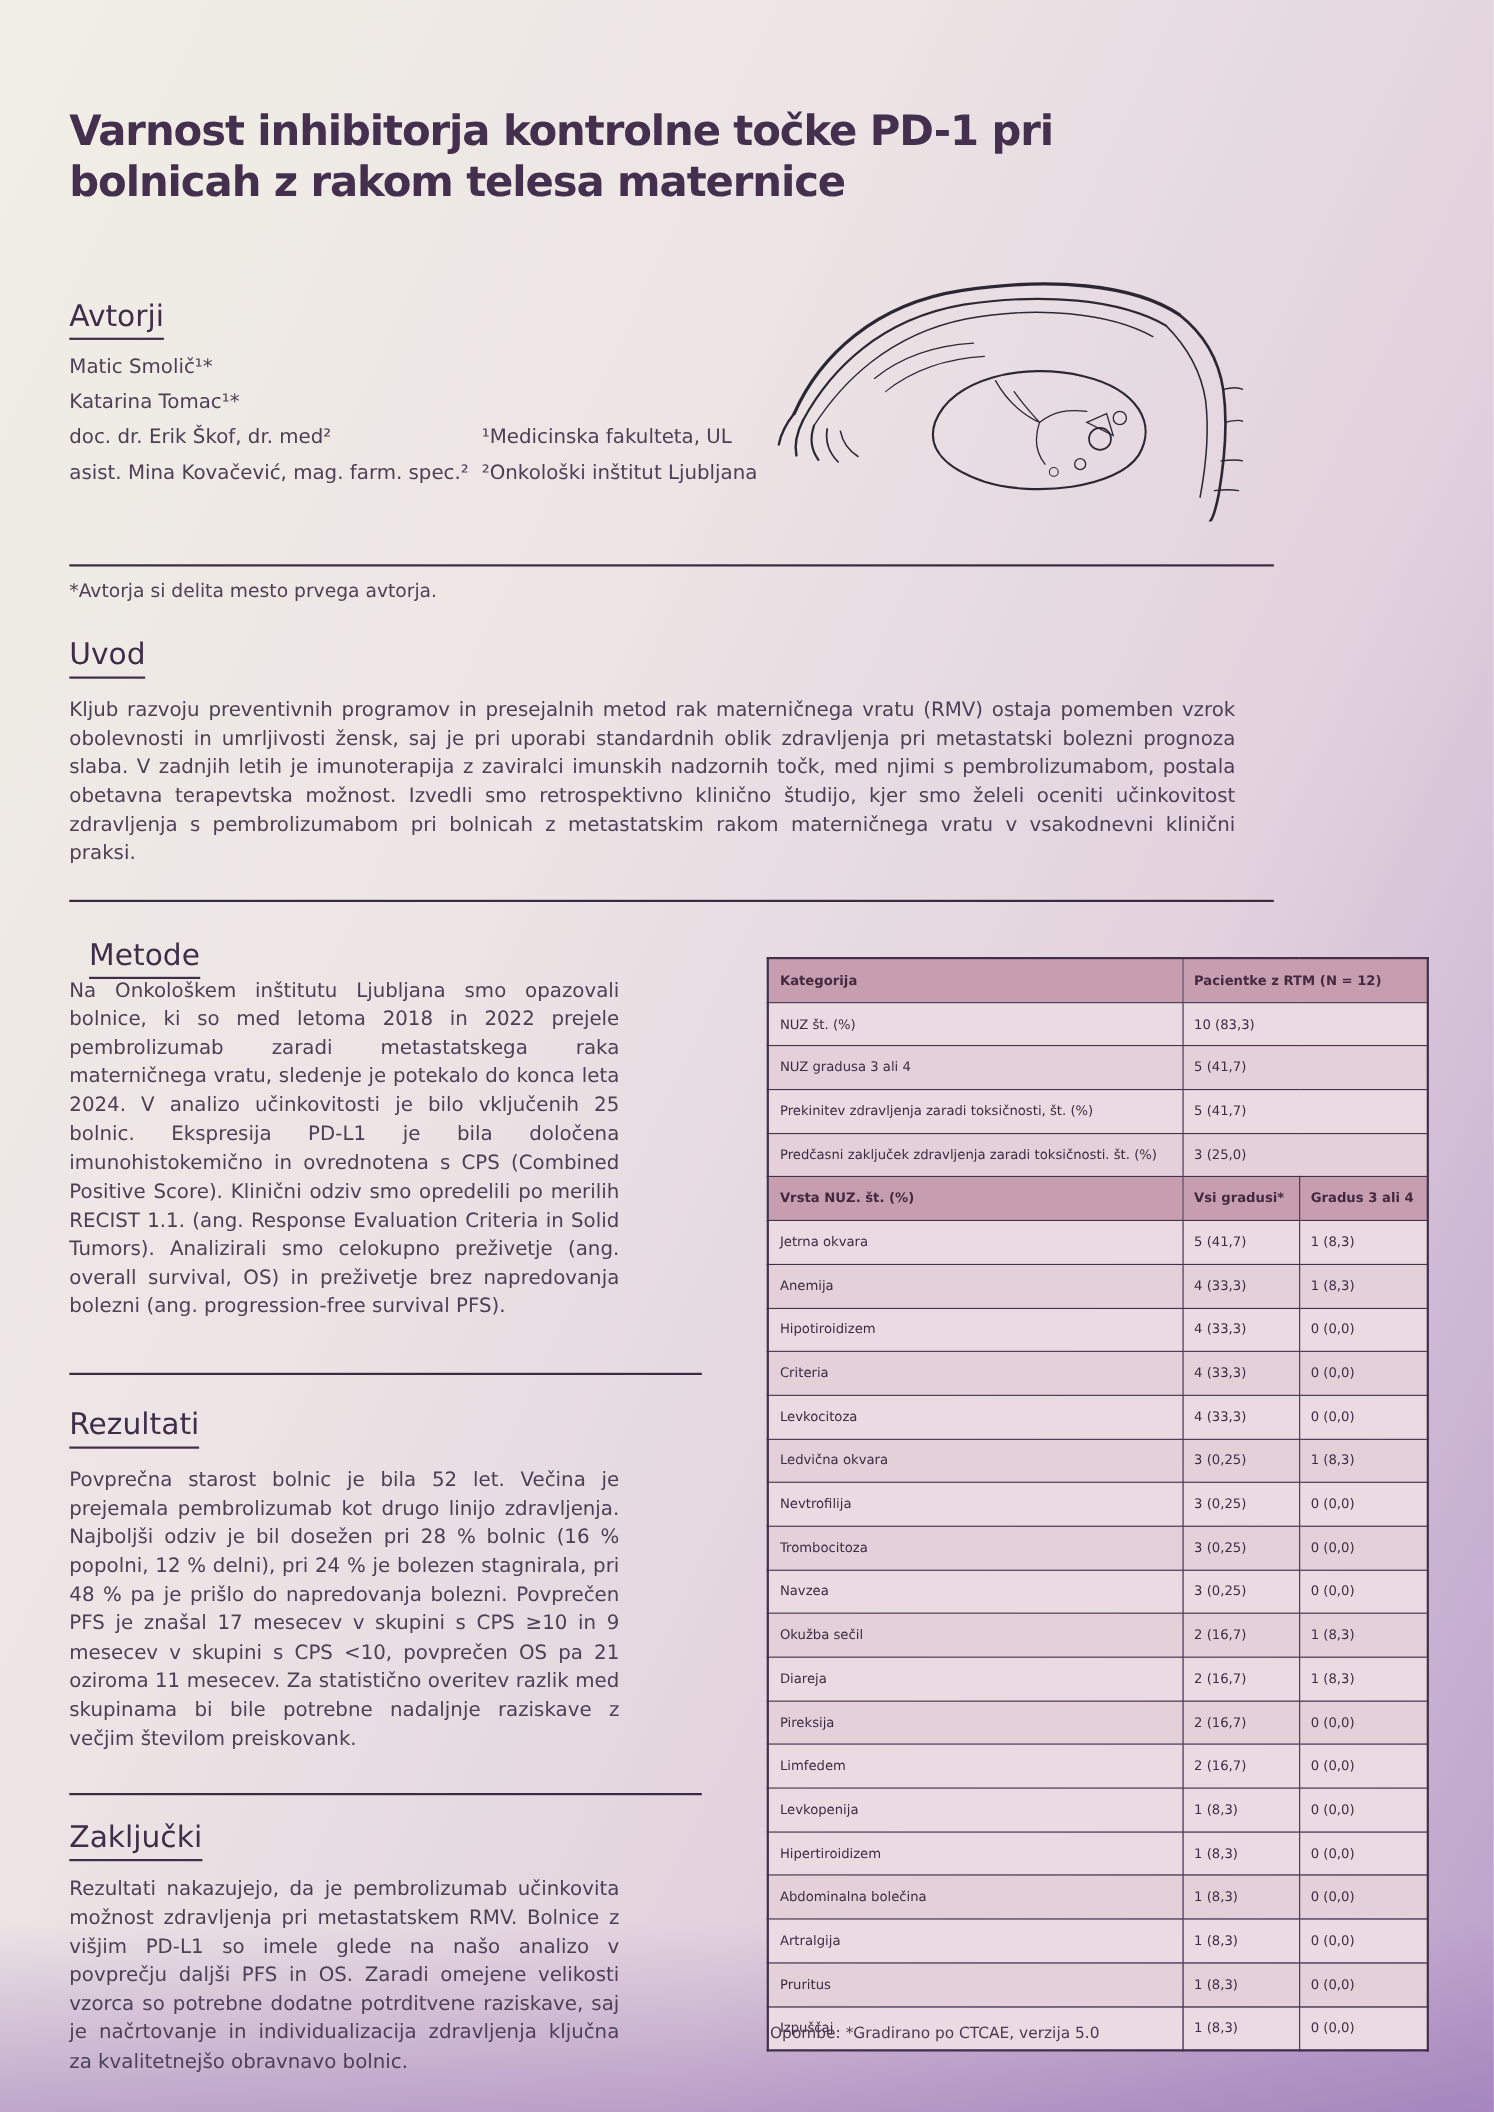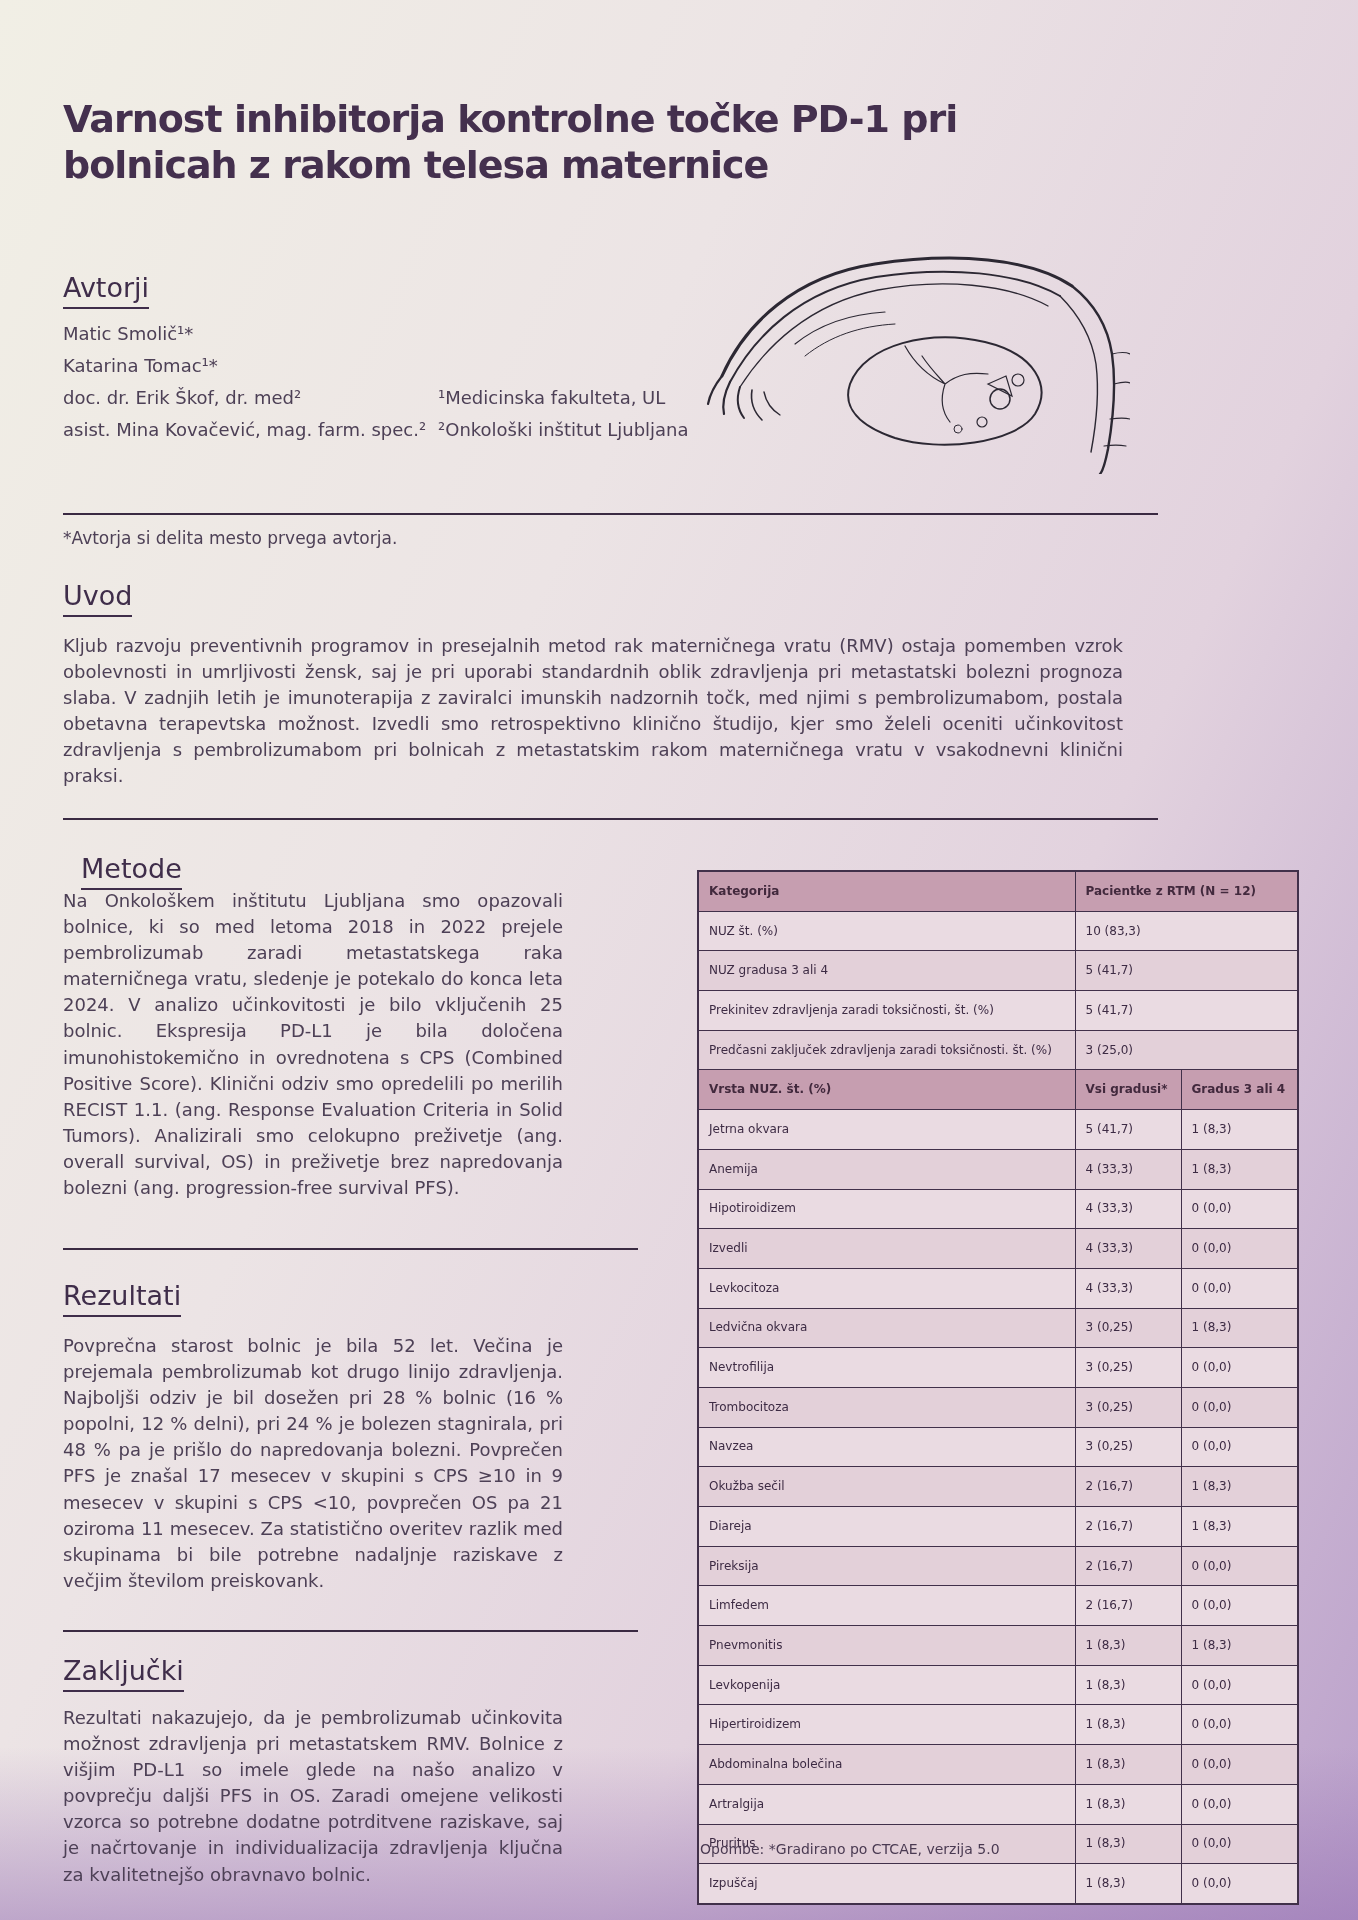--- a/index.html
+++ b/index.html
@@ -181,21 +181,21 @@
           <td>Anemija</td>
           <td>4 (33,3)</td>
           <td>1 (8,3)</td>
         </tr>
         <tr class="r-even">
           <td>Hipotiroidizem</td>
           <td>4 (33,3)</td>
           <td>0 (0,0)</td>
         </tr>
         <tr class="r-odd">
-          <td>Izvedli</td>
+          <td>Criteria</td>
           <td>4 (33,3)</td>
           <td>0 (0,0)</td>
         </tr>
         <tr class="r-even">
           <td>Levkocitoza</td>
           <td>4 (33,3)</td>
           <td>0 (0,0)</td>
         </tr>
         <tr class="r-odd">
           <td>Ledvična okvara</td>
@@ -229,25 +229,20 @@
         </tr>
         <tr class="r-odd">
           <td>Pireksija</td>
           <td>2 (16,7)</td>
           <td>0 (0,0)</td>
         </tr>
         <tr class="r-even">
           <td>Limfedem</td>
           <td>2 (16,7)</td>
           <td>0 (0,0)</td>
-        </tr>
-        <tr class="r-odd">
-          <td>Pnevmonitis</td>
-          <td>1 (8,3)</td>
-          <td>1 (8,3)</td>
         </tr>
         <tr class="r-even">
           <td>Levkopenija</td>
           <td>1 (8,3)</td>
           <td>0 (0,0)</td>
         </tr>
         <tr class="r-even">
           <td>Hipertiroidizem</td>
           <td>1 (8,3)</td>
           <td>0 (0,0)</td>

